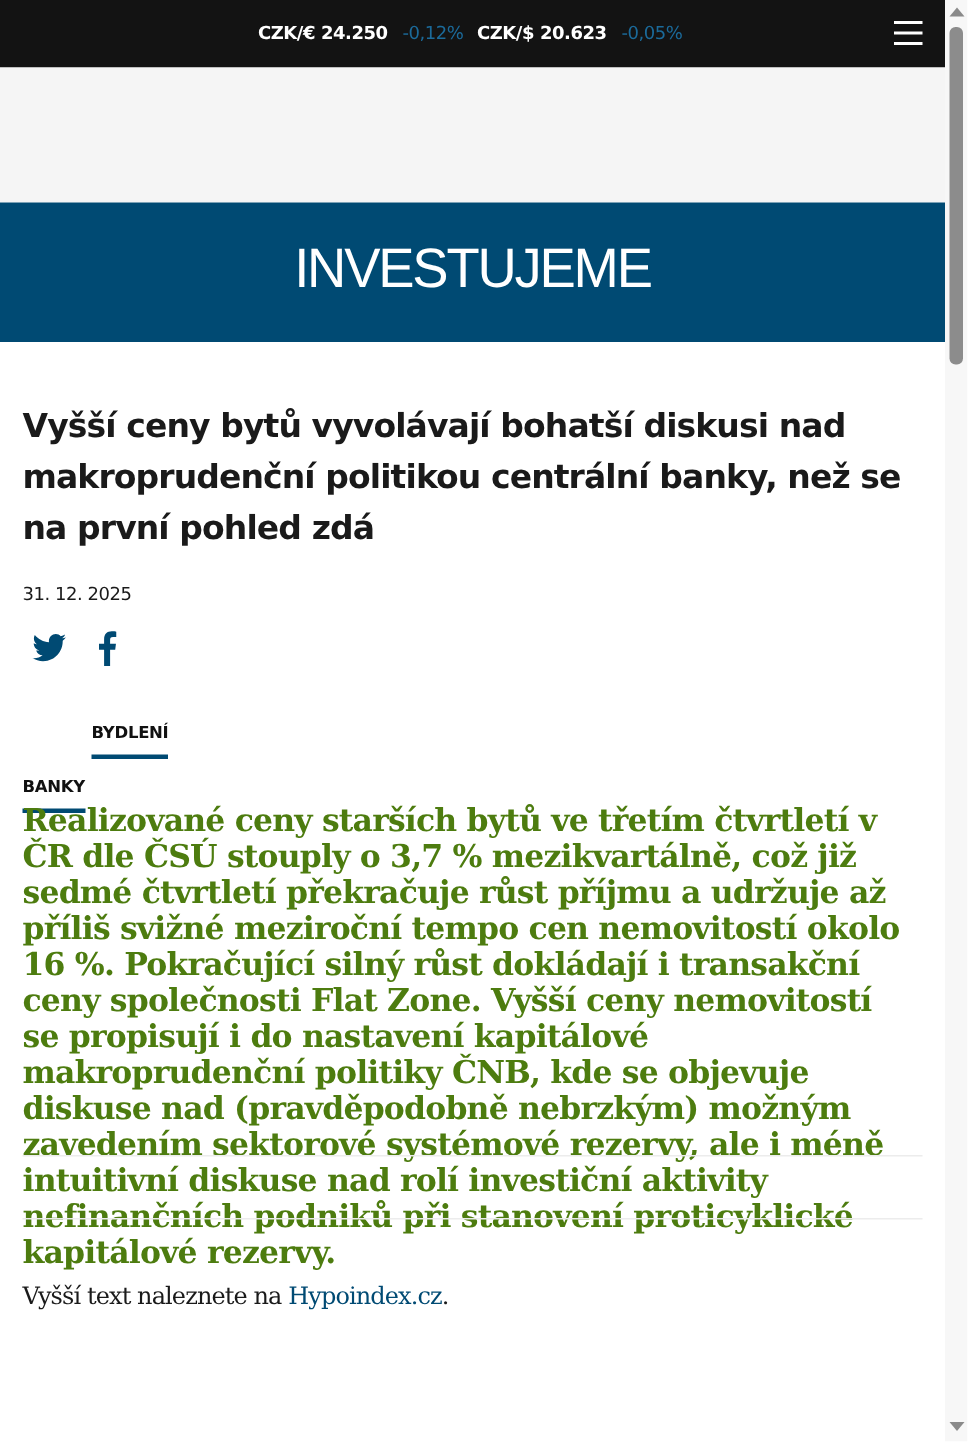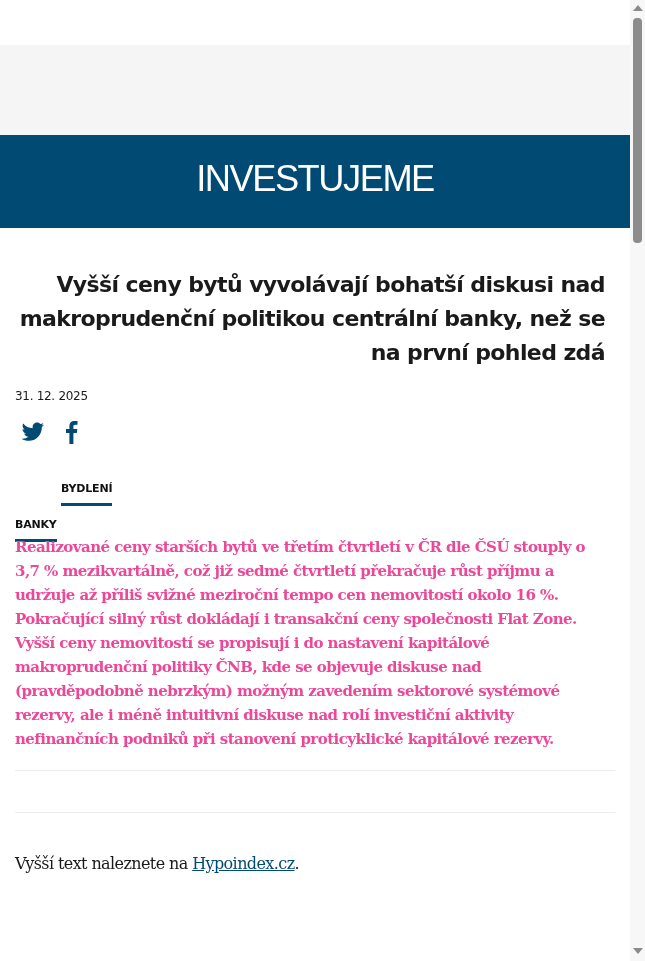--- a/index.html
+++ b/index.html
@@ -21,53 +21,70 @@
     .menu-btn span:nth-child(3) { top: 15px; }
 
     
     .ad-band { position: absolute; left: 0; top: 45px; width: 630px; height: 90px; background: #f5f5f5; }
 
     
     .logo-band { position: absolute; left: 0; top: 135px; width: 630px; height: 93px; background: #004a73; }
     .logo { position: absolute; left: 0; width: 630px; top: 158px; text-align: center; color: #ffffff; font-family: "Liberation Sans", sans-serif; font-size: 37px; letter-spacing: -1.5px; font-weight: normal; transform: scaleX(0.98); }
 
     
-    .headline { position: absolute; left: 15px; top: 268px; width: 590px; font-family: "DejaVu Sans", sans-serif; font-size: 22px; line-height: 34px; color: #1a1a1a; letter-spacing: -0.6px; text-align: right; }
+    .headline { position: absolute; left: 15px; top: 268px; width: 590px; font-family: "DejaVu Sans", sans-serif; font-size: 22px; line-height: 34px; color: #1a1a1a; letter-spacing: -0.6px; }
     .date { position: absolute; left: 15px; top: 389px; font-size: 12px; color: #1a1a1a; letter-spacing: -0.3px; }
 
     .share { position: absolute; top: 420px; height: 24px; cursor: pointer; }
     .share-twitter { left: 21px; width: 24px; }
     .share-facebook { left: 63px; width: 16px; }
 
     .tags { position: absolute; left: 15px; top: 482px; }
     .tag { position: absolute; top: 0; font-size: 11px; font-weight: bold; color: #111; letter-spacing: -0.2px; cursor: pointer; white-space: nowrap; }
     .tag::after { content: ""; position: absolute; left: 0; right: 0; top: 21px; height: 3px; background: #004a73; }
     .tag-banky { left: 0; margin-top: 36px; }
     .tag-bydleni { left: 46px; }
 
-    .perex { position: absolute; left: 15px; top: 535px; width: 590px; font-family: "DejaVu Serif", serif; font-weight: bold; font-size: 15px; line-height: 24px; color: #ec4899; letter-spacing: -0.55px; }
+    .perex { position: absolute; left: 15px; top: 535px; width: 590px; font-family: "DejaVu Serif", serif; font-weight: bold; font-size: 21px; line-height: 24px; color: #4d7c0f; letter-spacing: -0.55px; }
 
     .divider { position: absolute; left: 15px; width: 600px; height: 1px; background: #ececec; }
     .divider-1 { top: 770px; }
     .divider-2 { top: 812px; }
 
     .source { position: absolute; left: 15px; top: 854px; font-family: "DejaVu Serif", serif; font-size: 16px; color: #1a1a1a; letter-spacing: -0.6px; }
-    .source a { color: #004a73; text-decoration: underline; cursor: pointer; }
+    .source a { color: #004a73; cursor: pointer; }
 
     
     .scrollbar { position: absolute; left: 630px; top: 0; width: 15px; height: 961px; background: #f7f7f7; }
     .scroll-up { position: absolute; left: 2px; top: 5px; width: 0; height: 0; border-left: 5px solid transparent; border-right: 5px solid transparent; border-bottom: 6px solid #8a8a8a; margin-left: 1px; }
     .scroll-thumb { position: absolute; left: 3px; top: 18px; width: 9px; height: 225px; background: #8c8c8c; border-radius: 4px; }
     .scroll-down { position: absolute; left: 3px; top: 948px; width: 0; height: 0; border-left: 5px solid transparent; border-right: 5px solid transparent; border-top: 6px solid #8a8a8a; }
   </style>
 </head>
 <body>
 
 <div class="page">
 
+  <div class="topbar">
+    <div class="ticker ticker-eur">
+      <span>CZK/€</span>
+      <span>24.250</span>
+      <span class="chg">-0,12%</span>
+    </div>
+    <div class="ticker ticker-usd">
+      <span>CZK/$</span>
+      <span>20.623</span>
+      <span class="chg">-0,05%</span>
+    </div>
+    <div class="menu-btn">
+      <span></span>
+        <span></span>
+        <span></span>
+    </div>
+  </div>
 
   <div class="ad-band"></div>
 
   <div class="logo-band"></div>
   <div class="logo">INVESTUJEME</div>
 
   <h1 class="headline">Vyšší ceny bytů vyvolávají bohatší diskusi nad makroprudenční politikou centrální banky, než se na první pohled zdá</h1>
 
   <div class="date">31. 12. 2025</div>
 

